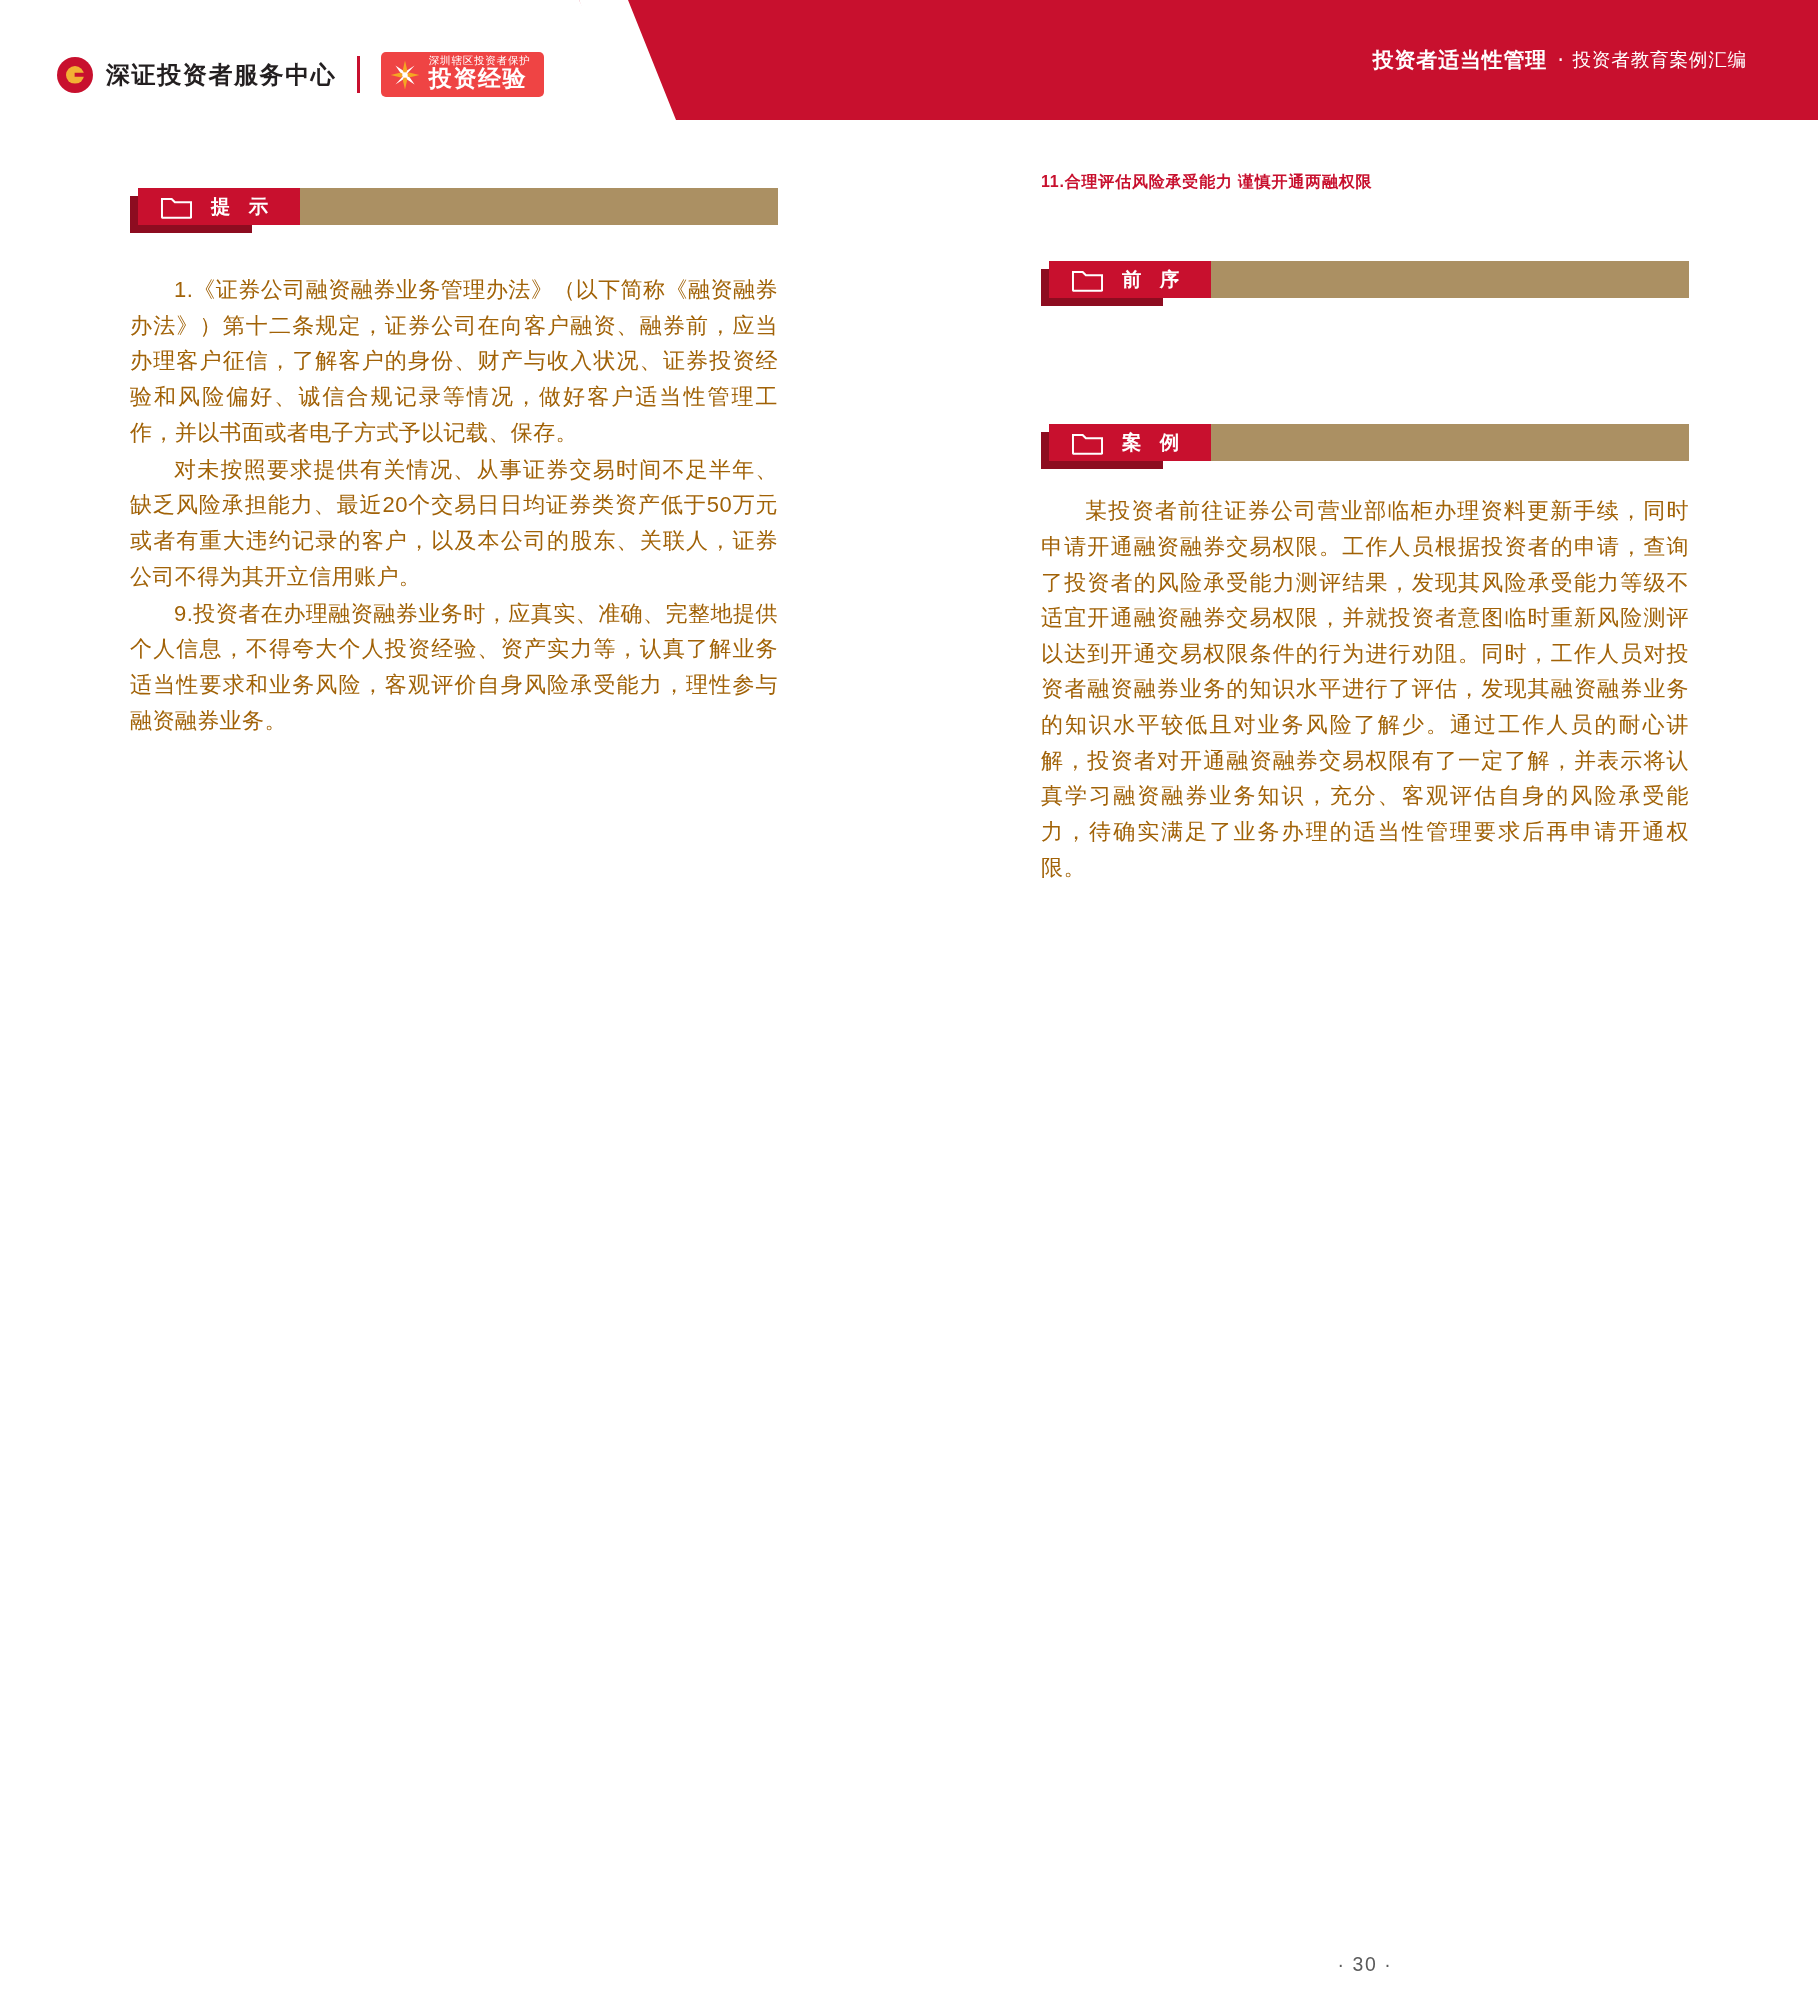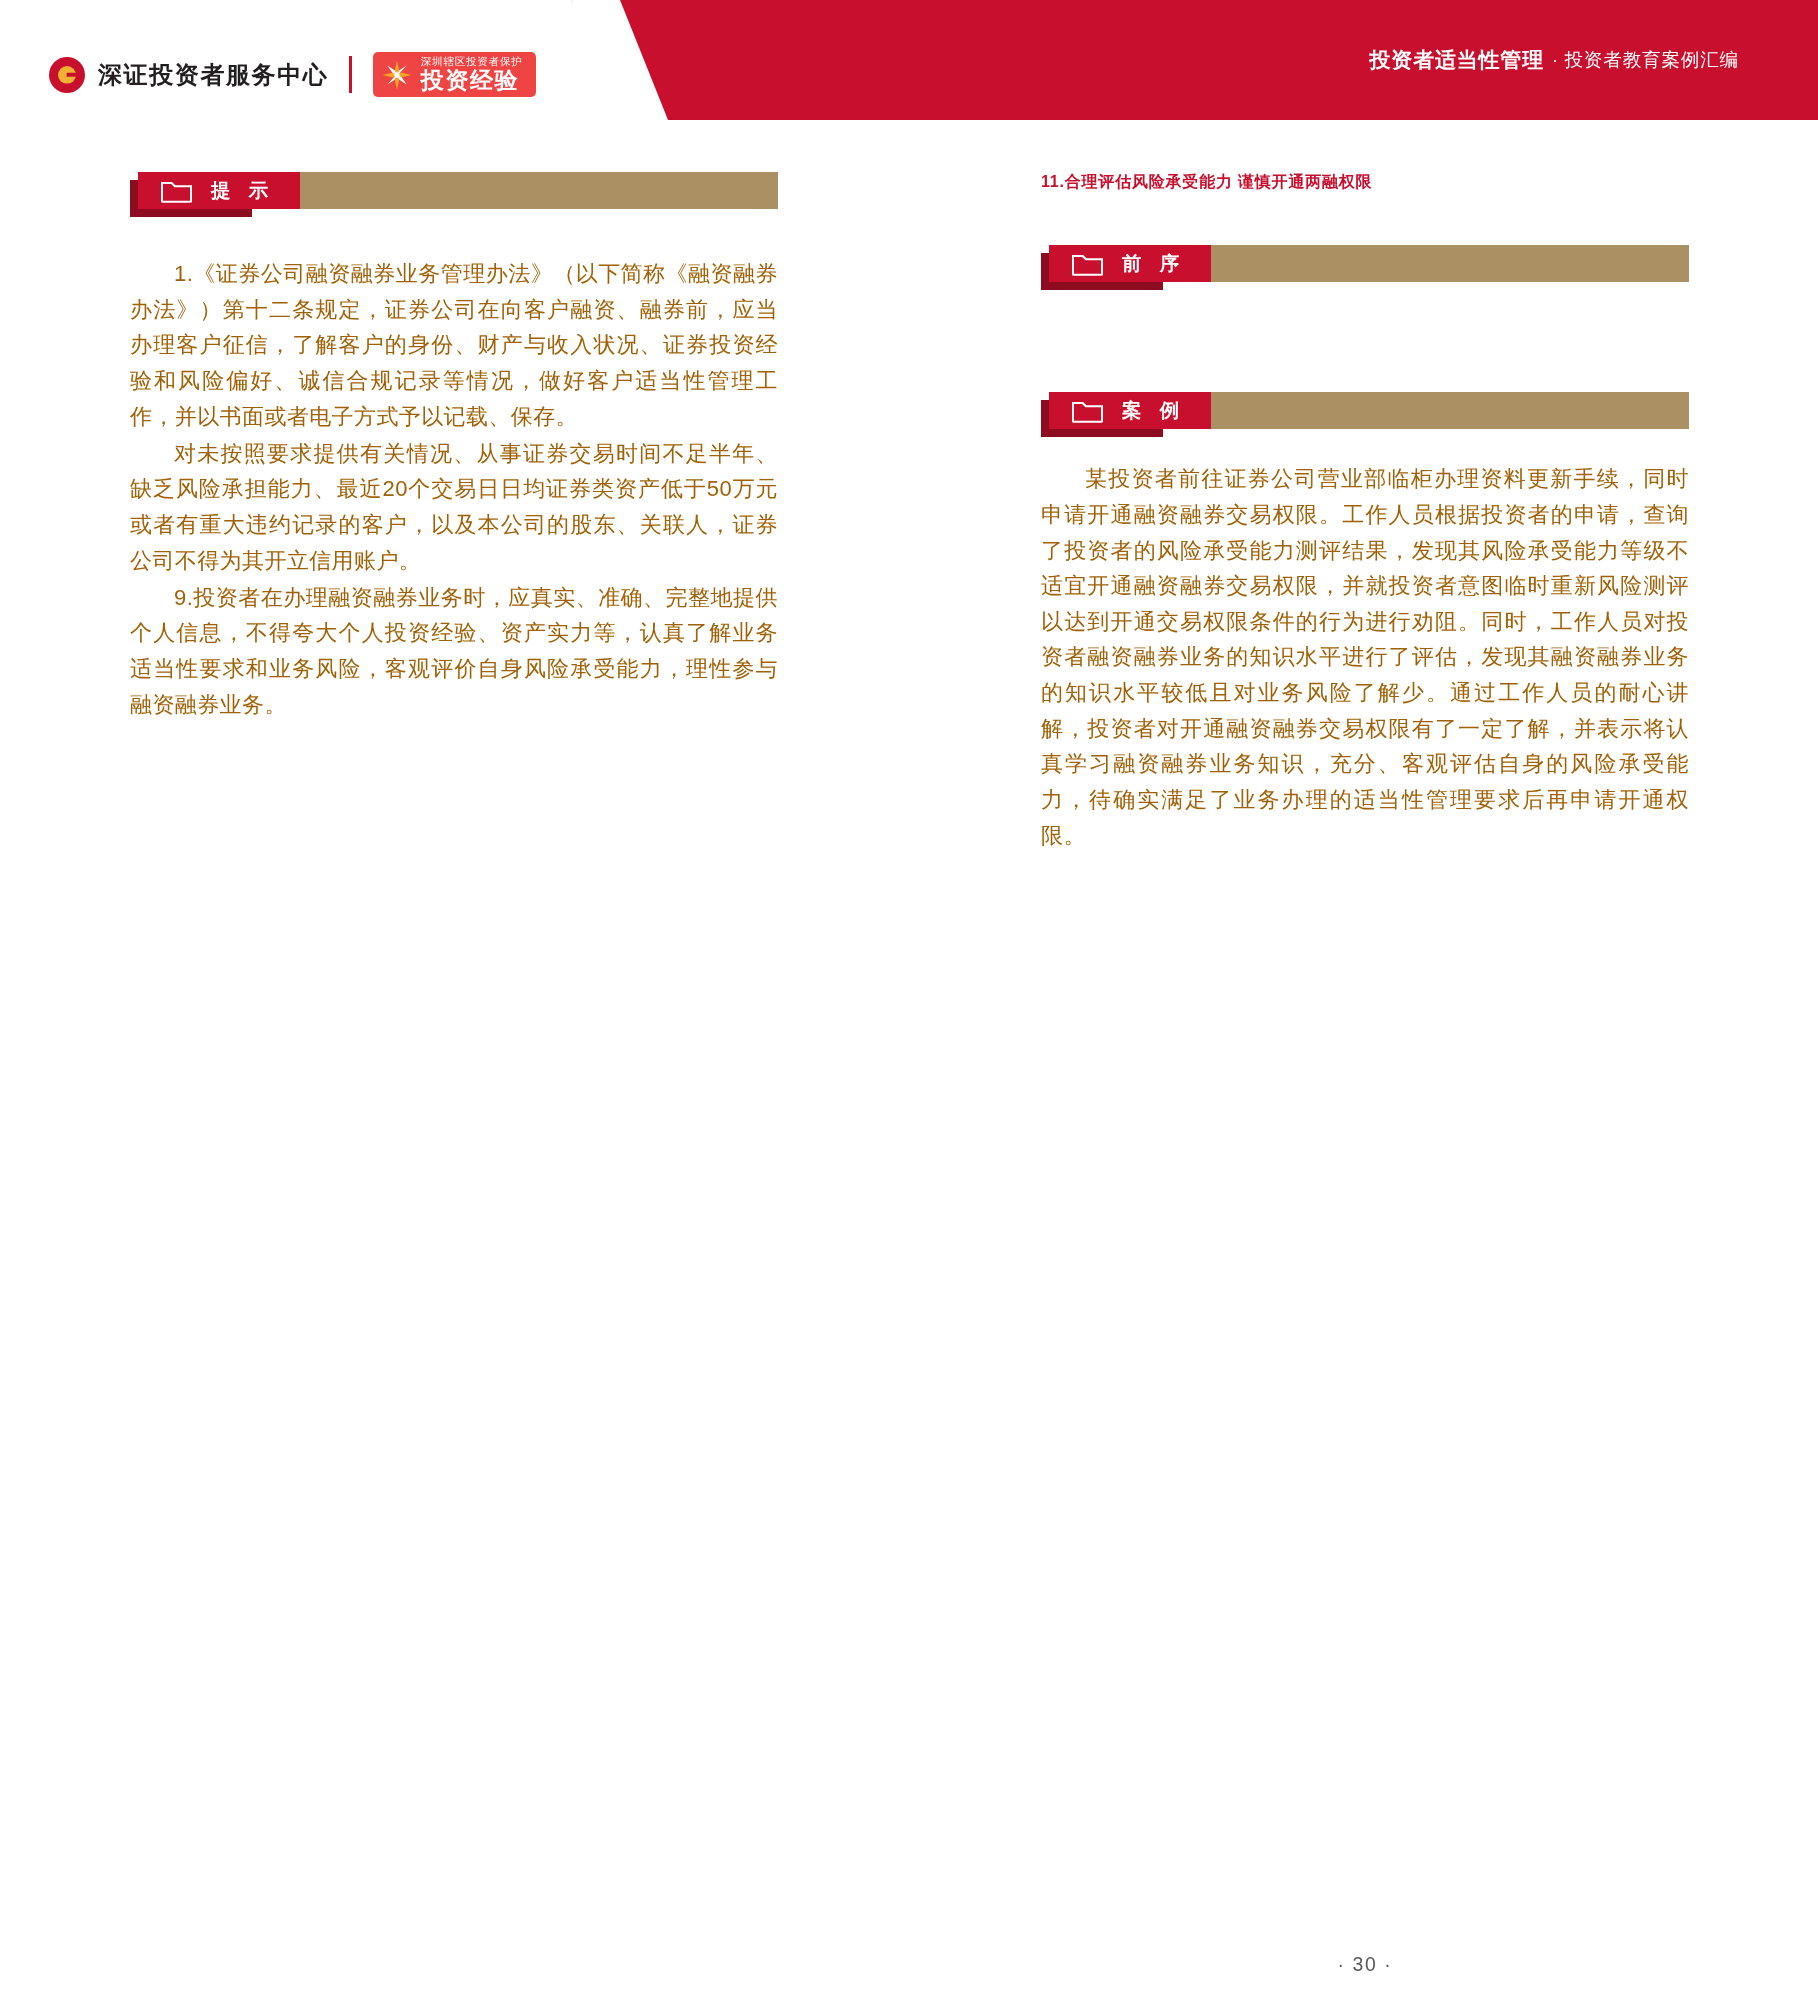--- a/index.html
+++ b/index.html
@@ -12,23 +12,24 @@
     height: 2010px;
     font-family: "Liberation Sans", sans-serif;
     color: #231f20;
     overflow: hidden;
     position: relative;
   }
 
   
   .header {
     position: absolute;
-    top: 0; left: 4px;
+    top: 0; left: 12px;
     width: 1785px;
     height: 120px;
+    font-family: Liberation Mono, monospace;
   }
   .header-red {
     position: absolute;
     top: 0;
     left: 0;
     width: 1819px;
     height: 120px;
     background: #c8102e;
   }
   .header-white-wedge {
@@ -156,21 +157,21 @@
     width: 648px;
   }
   .col-left { left: 130px; }
   .col-right { left: 1041px; }
 
   
   .tab {
     position: relative;
     height: 42px;
     width: 648px;
-    margin-top: 0;
+    margin-top: 16px;
   }
   .tab-shadow {
     position: absolute;
     left: 0; top: 8px;
     width: 122px; height: 37px;
     background: #8d0c20;
   }
   .tab-red {
     position: absolute;
     left: 8px; top: 0;

